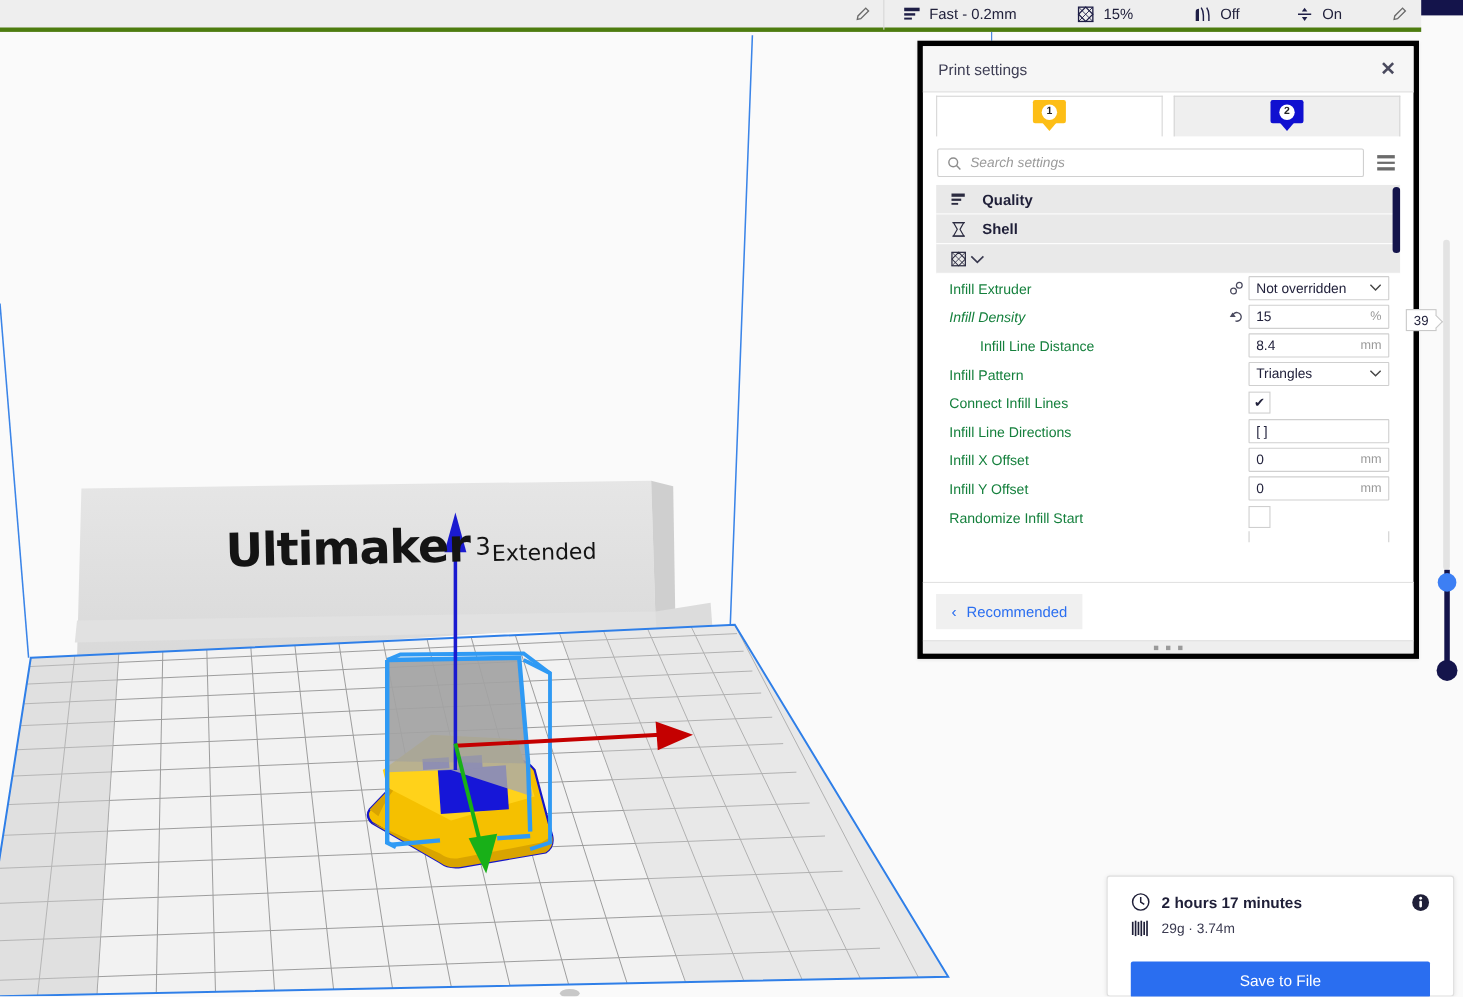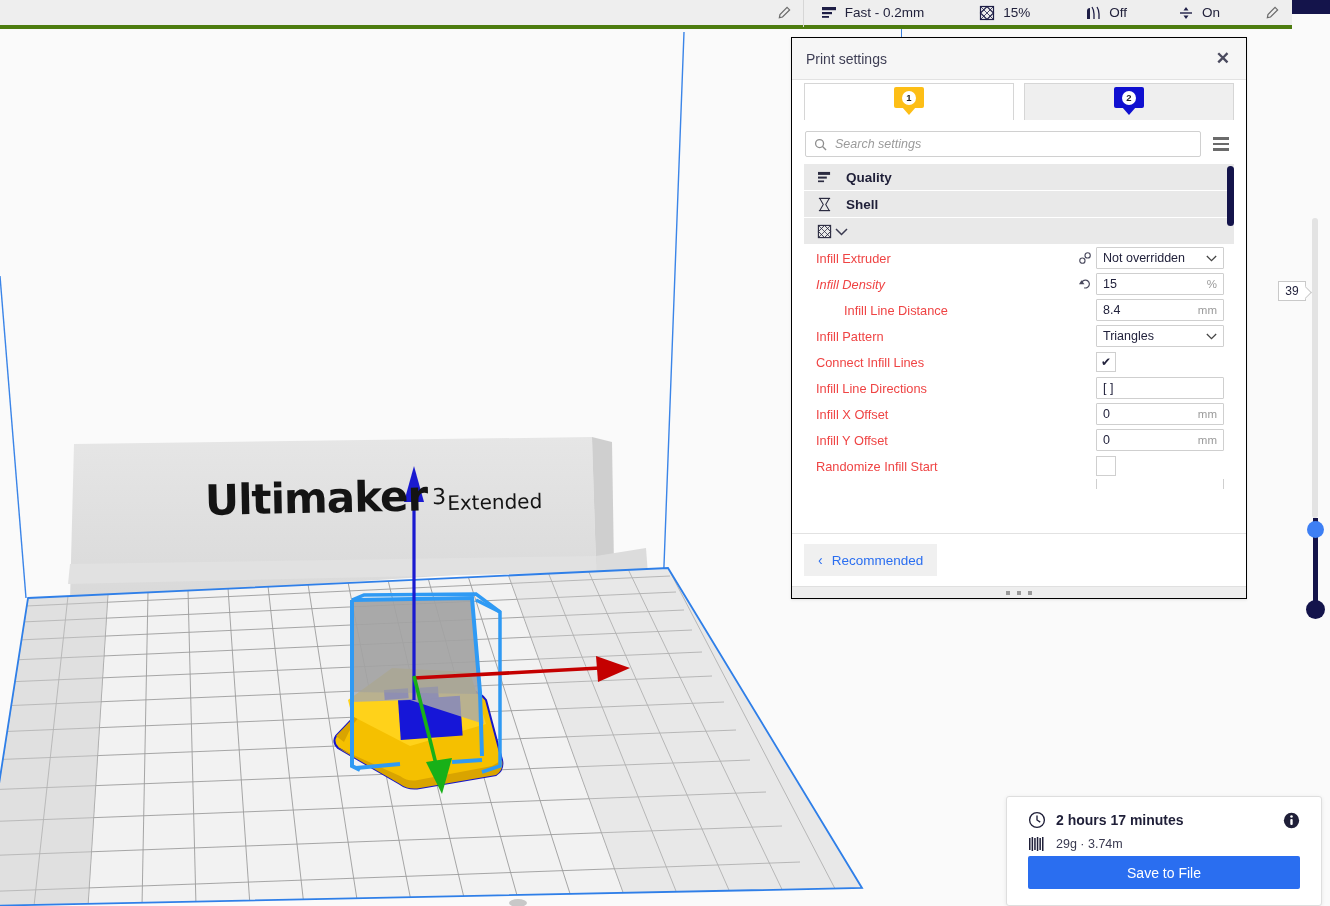--- a/index.html
+++ b/index.html
@@ -27,22 +27,22 @@
   #top-toolbar .tb-sep{width:1px;height:29px;background:#d6d6d6;}
   .tb-item{display:flex;align-items:center;gap:7px;height:29px;padding:0 12px;
     font-size:13.5px;color:#22223c;}
   .tb-item .tb-ico{display:flex;align-items:center;justify-content:center;width:18px;height:18px;color:#1e1e46;}
   .tb-item.first{padding-left:16px;}
   .tb-right-pencil{width:40px;height:29px;display:flex;align-items:center;justify-content:center;color:#6b6b6b;}
   #toolbar-darktab{position:absolute;right:0;top:0;width:38px;height:14px;background:#14144b;}
 
   
   #print-settings{
-    position:absolute;left:791px;top:37px;width:456px;height:562px;
-    background:#ffffff;border:1px solid #000000;box-sizing:border-box;
+    position:absolute;left:834px;top:37px;width:456px;height:562px;
+    background:#ffffff;border:5px solid #000000;box-sizing:border-box;
     box-shadow:0 1px 3px rgba(0,0,0,.09);
   }
   #ps-caret{position:absolute;left:901px;top:29px;width:1px;height:9px;background:#3a7ddb;}
   #ps-header{
     height:41px;border-bottom:1px solid #e2e2e2;display:flex;align-items:center;
     justify-content:space-between;padding:0 16px 0 14px;background:#f6f6f6;
   }
   #ps-header .ps-title{font-size:14px;color:#3f3f55;}
   #ps-close{font-size:17px;color:#4a4a5e;line-height:1;cursor:pointer;font-weight:bold;}
   #ps-body{padding:0 12px;}
@@ -105,21 +105,21 @@
   .cat-row{
     display:flex;align-items:center;height:26px;background:#e9e9e9;
     border-bottom:1px solid #fff;padding:0 2px 0 9px;cursor:pointer;
   }
   .cat-row .cat-ico{width:22px;display:flex;align-items:center;justify-content:center;color:#2b2b40;}
   .cat-row .cat-label{flex:1;font-size:13.5px;font-weight:bold;color:#1f1f38;padding-left:11px;}
   .cat-row .cat-arrow{color:#3a3a50;font-size:13px;}
   .set-row{
     display:flex;align-items:center;height:26px;padding:0 10px 0 9px;
   }
-  .set-row .set-label{flex:1;font-size:12.8px;color:#ef4444;padding-left:3px;}
+  .set-row .set-label{flex:1;font-size:12.8px;color:#15803d;padding-left:3px;}
   .set-row.indent .set-label{padding-left:31px;}
   .set-row.italic .set-label{font-style:italic;}
   .set-row .set-ico{width:22px;display:flex;align-items:center;justify-content:center;color:#4a4a5e;}
   .ctl{width:128px;height:22px;border:1px solid #cfcfcf;background:#fff;box-sizing:border-box;
     display:flex;align-items:center;padding:0 6px;font-size:12.5px;color:#22223c;border-radius:1px;}
   .ctl .cv{flex:1;overflow:hidden;white-space:nowrap;}
   .ctl .unit{color:#9a9a9a;font-size:11.5px;}
   .ctl .chev{color:#444;font-size:11px;}
   .chk{width:20px;height:20px;border:1px solid #cfcfcf;background:#fff;display:flex;
     align-items:center;justify-content:center;box-sizing:border-box;}
@@ -166,21 +166,21 @@
     position:absolute;left:1006px;top:796px;width:316px;height:110px;
     background:#ffffff;border:1px solid #dedede;box-sizing:border-box;
     border-radius:3px;padding:14px 21px 0 21px;
     box-shadow:0 1px 4px rgba(0,0,0,.08);
   }
   .job-time{display:flex;align-items:center;gap:10px;}
   .job-time .jt-text{font-size:14px;font-weight:bold;color:#1f1f38;flex:1;}
   .job-mat{display:flex;align-items:center;gap:10px;margin-top:7px;}
   .job-mat .jm-text{font-size:12.5px;color:#3a3a50;}
   #save-btn{
-    margin-top:4px;width:100%;height:33px;background:#2a6ef0;color:#fff;border:none;
+    margin-top:22px;width:100%;height:33px;background:#2a6ef0;color:#fff;border:none;
     font-size:14px;font-family:"Liberation Sans",sans-serif;cursor:pointer;border-radius:2px;
   }
   .ico{display:inline-flex;align-items:center;justify-content:center;}
 </style>
 </head>
 <body>
 
 <div id="viewport">
   <svg width="1330" height="906" viewBox="0 0 1330 906">
     <defs>

